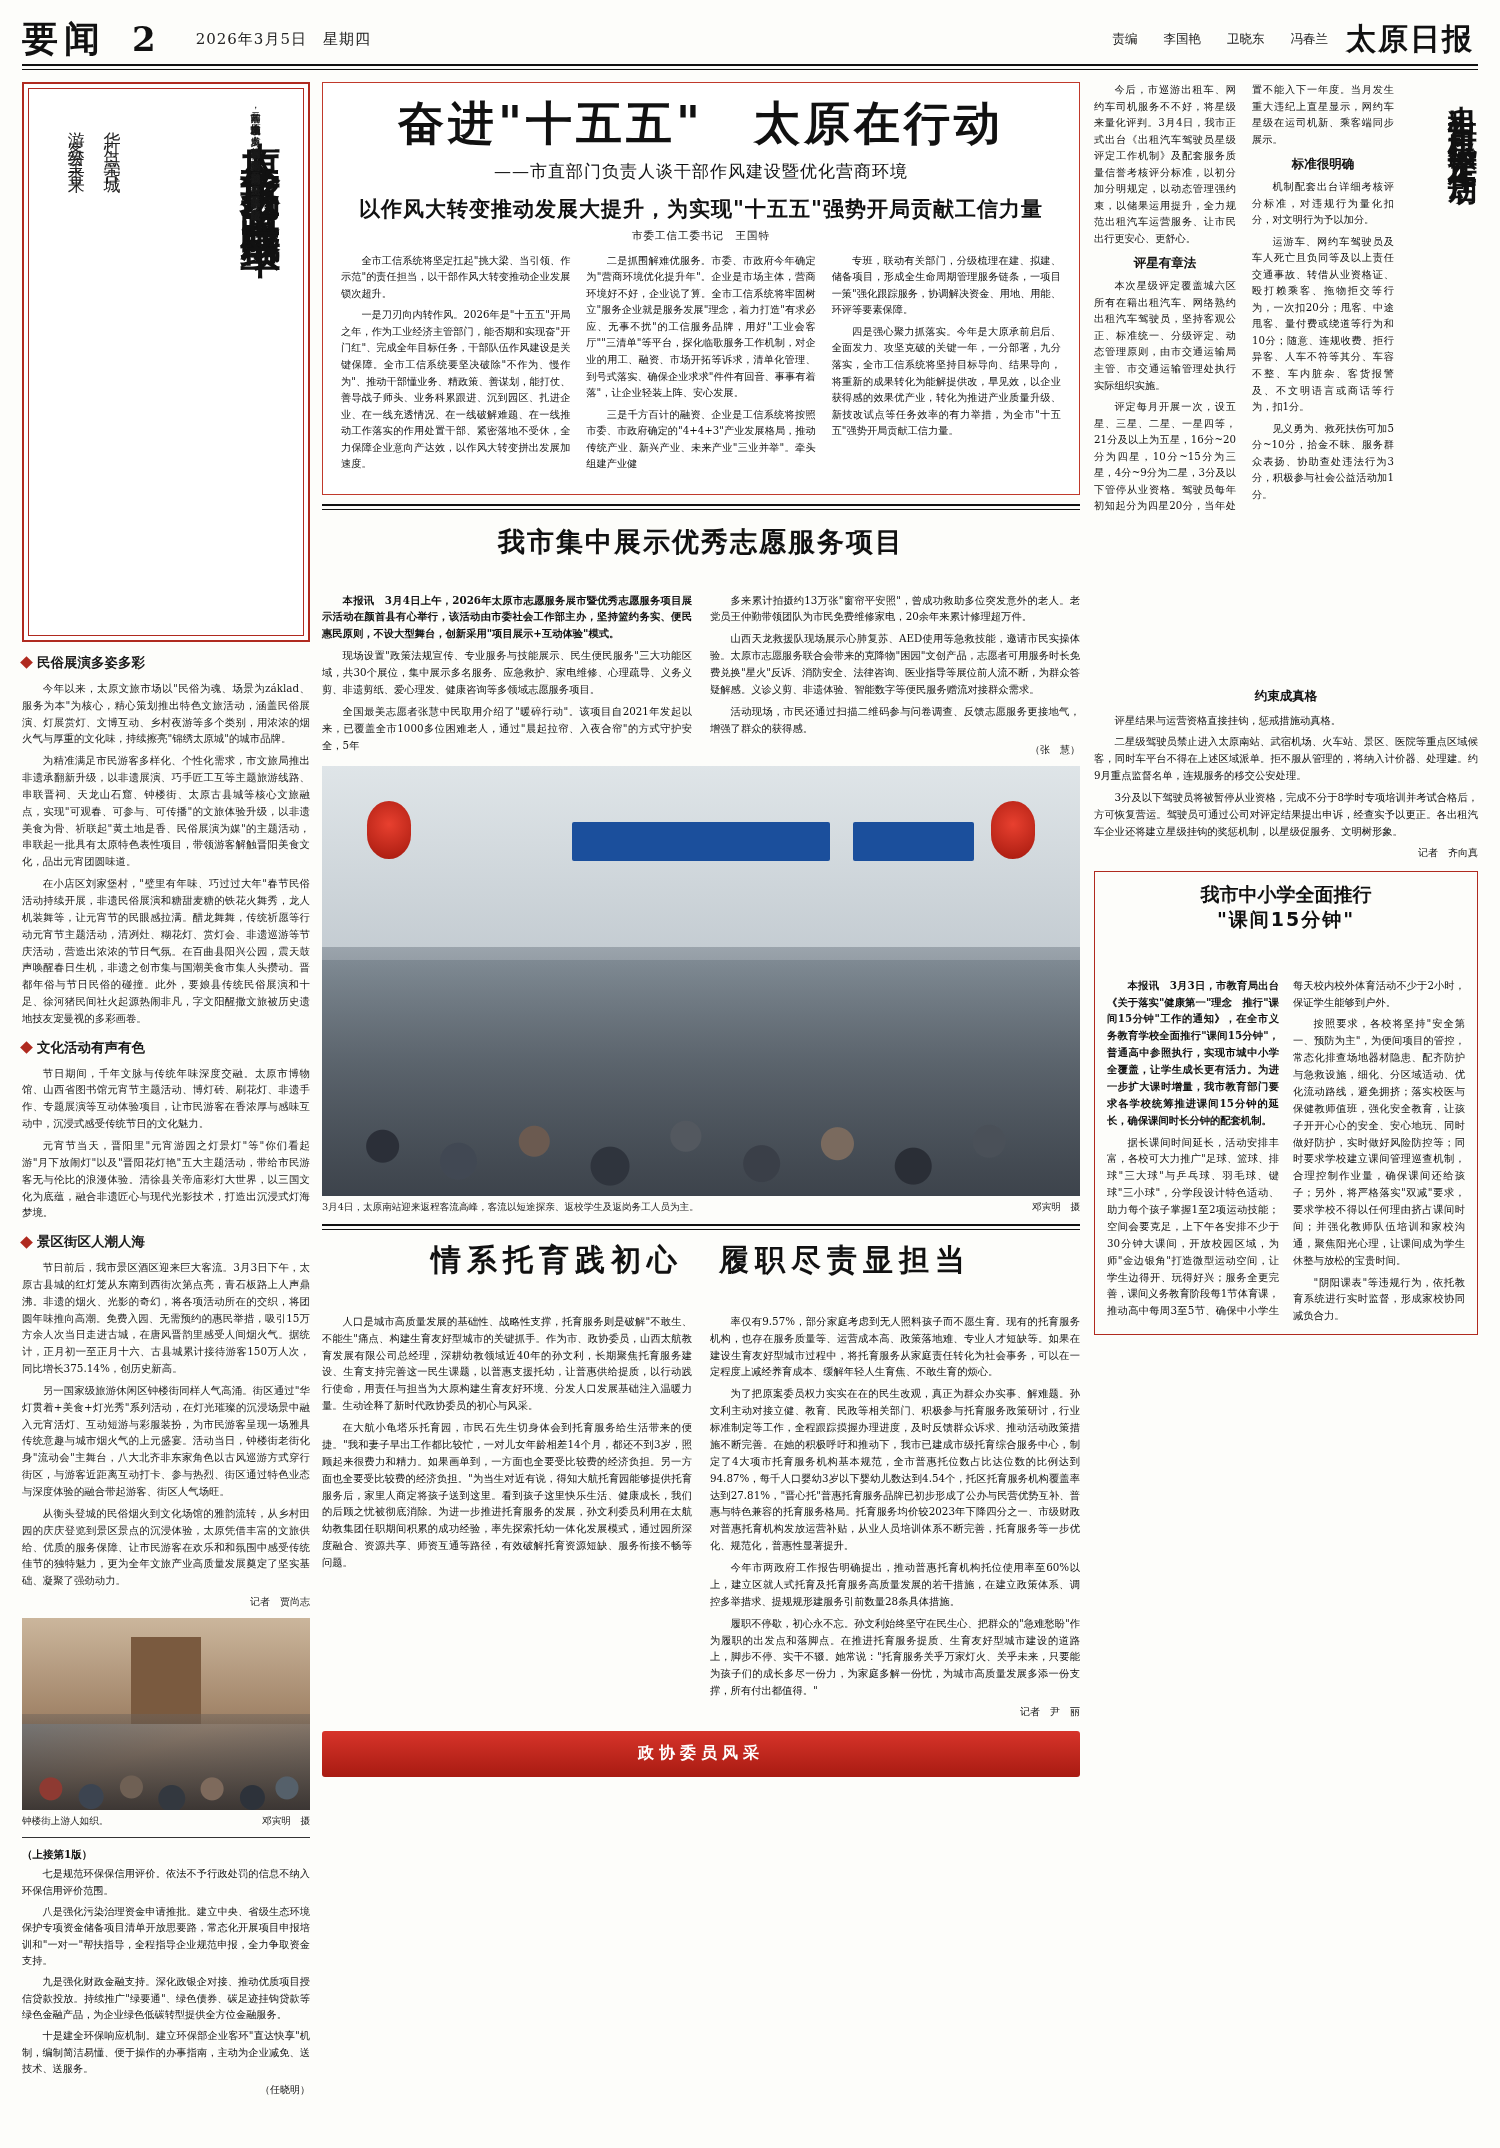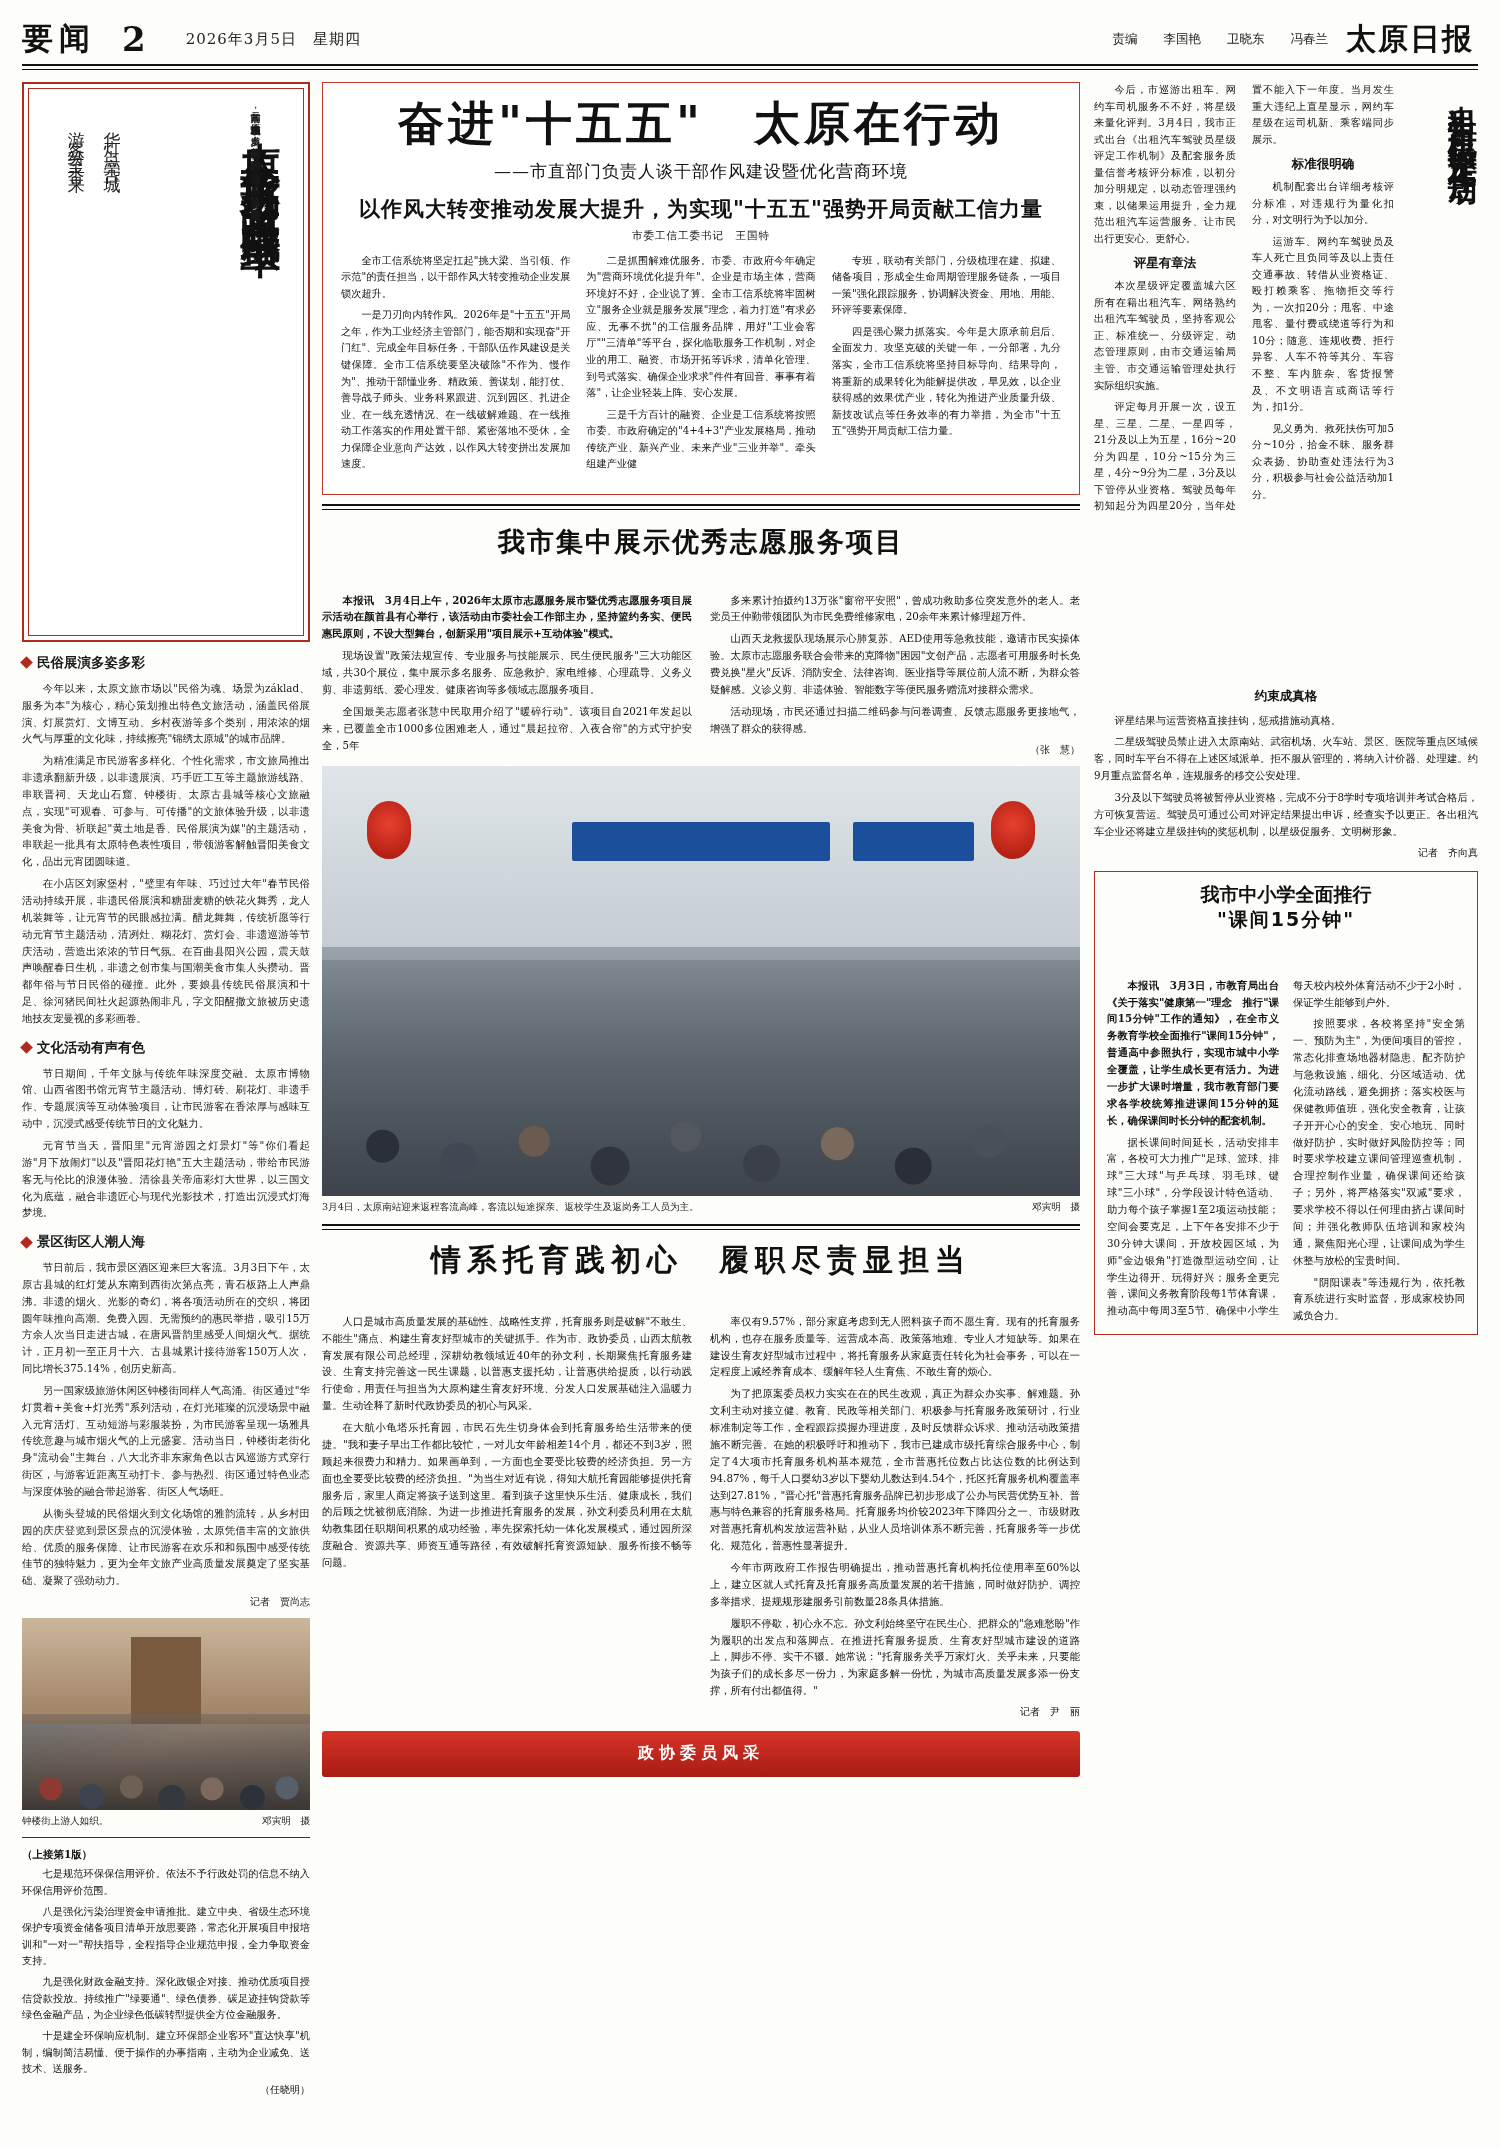--- a/index.html
+++ b/index.html
@@ -12,21 +12,21 @@
     overflow:hidden;
   }
   .page{position:relative;width:1500px;height:2148px;padding:0;box-sizing:border-box;}
 
   
   .masthead{
     position:absolute;left:22px;top:10px;width:1456px;height:58px;
     display:flex;align-items:center;
   }
   .mh-title{
-    font-size:31px;font-weight:bold;letter-spacing:6px;
+    font-size:36px;font-weight:bold;letter-spacing:6px;
     font-family:"DejaVu Sans","Liberation Sans",sans-serif;
   }
   .mh-pagenum{
     font-size:34px;font-weight:bold;margin-left:26px;
     font-family:"DejaVu Serif",serif;
   }
   .mh-date{
     font-size:15px;margin-left:40px;color:#222;letter-spacing:1px;
   }
   .mh-editors{
@@ -362,21 +362,21 @@
 
     <div class="sec-title2">情系托育践初心　履职尽责显担当</div>
     <div class="m2col">
       <div class="c">
         <p>人口是城市高质量发展的基础性、战略性支撑，托育服务则是破解"不敢生、不能生"痛点、构建生育友好型城市的关键抓手。作为市、政协委员，山西太航教育发展有限公司总经理，深耕幼教领域近40年的孙文利，长期聚焦托育服务建设、生育支持完善这一民生课题，以普惠支援托幼，让普惠供给提质，以行动践行使命，用责任与担当为大原构建生育友好环境、分发人口发展基础注入温暖力量。生动诠释了新时代政协委员的初心与风采。</p>
         <p>在大航小龟塔乐托育园，市民石先生切身体会到托育服务给生活带来的便捷。"我和妻子早出工作都比较忙，一对儿女年龄相差14个月，都还不到3岁，照顾起来很费力和精力。如果画单到，一方面也全要受比较费的经济负担。另一方面也全要受比较费的经济负担。"为当生对近有说，得知大航托育园能够提供托育服务后，家里人商定将孩子送到这里。看到孩子这里快乐生活、健康成长，我们的后顾之忧被彻底消除。为进一步推进托育服务的发展，孙文利委员利用在太航幼教集团任职期间积累的成功经验，率先探索托幼一体化发展模式，通过园所深度融合、资源共享、师资互通等路径，有效破解托育资源短缺、服务衔接不畅等问题。</p>
       </div>
       <div class="c">
         <p>率仅有9.57%，部分家庭考虑到无人照料孩子而不愿生育。现有的托育服务机构，也存在服务质量等、运营成本高、政策落地难、专业人才短缺等。如果在建设生育友好型城市过程中，将托育服务从家庭责任转化为社会事务，可以在一定程度上减经养育成本、缓解年轻人生育焦、不敢生育的烦心。</p>
         <p>为了把原案委员权力实实在在的民生改观，真正为群众办实事、解难题。孙文利主动对接立健、教育、民政等相关部门、积极参与托育服务政策研讨，行业标准制定等工作，全程跟踪摸握办理进度，及时反馈群众诉求、推动活动政策措施不断完善。在她的积极呼吁和推动下，我市已建成市级托育综合服务中心，制定了4大项市托育服务机构基本规范，全市普惠托位数占比达位数的比例达到94.87%，每千人口婴幼3岁以下婴幼儿数达到4.54个，托区托育服务机构覆盖率达到27.81%，"晋心托"普惠托育服务品牌已初步形成了公办与民营优势互补、普惠与特色兼容的托育服务格局。托育服务均价较2023年下降四分之一、市级财政对普惠托育机构发放运营补贴，从业人员培训体系不断完善，托育服务等一步优化、规范化，普惠性显著提升。</p>
-        <p>今年市两政府工作报告明确提出，推动普惠托育机构托位使用率至60%以上，建立区就人式托育及托育服务高质量发展的若干措施，同时做好防护、调控多举措求、提规规形建服务引前数量28条具体措施。</p>
+        <p>今年市两政府工作报告明确提出，推动普惠托育机构托位使用率至60%以上，建立区就人式托育及托育服务高质量发展的若干措施，在建立政策体系、调控多举措求、提规规形建服务引前数量28条具体措施。</p>
         <p>履职不停歇，初心永不忘。孙文利始终坚守在民生心、把群众的"急难愁盼"作为履职的出发点和落脚点。在推进托育服务提质、生育友好型城市建设的道路上，脚步不停、实干不辍。她常说："托育服务关乎万家灯火、关乎未来，只要能为孩子们的成长多尽一份力，为家庭多解一份忧，为城市高质量发展多添一份支撑，所有付出都值得。"</p>
         <div class="byline">记者　尹　丽</div>
       </div>
     </div>
 
     <div class="redbanner">政协委员风采</div>
   </div>
 
   <div class="col-right">
 

